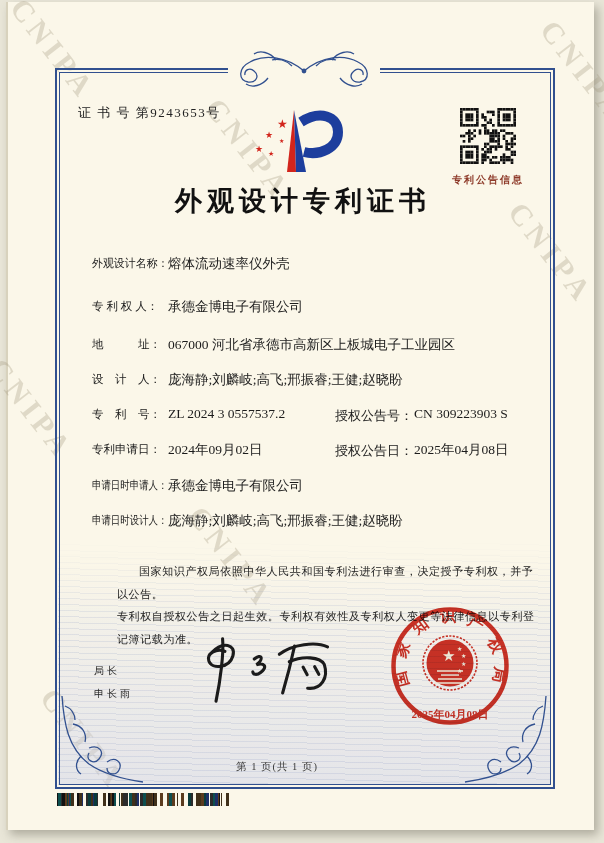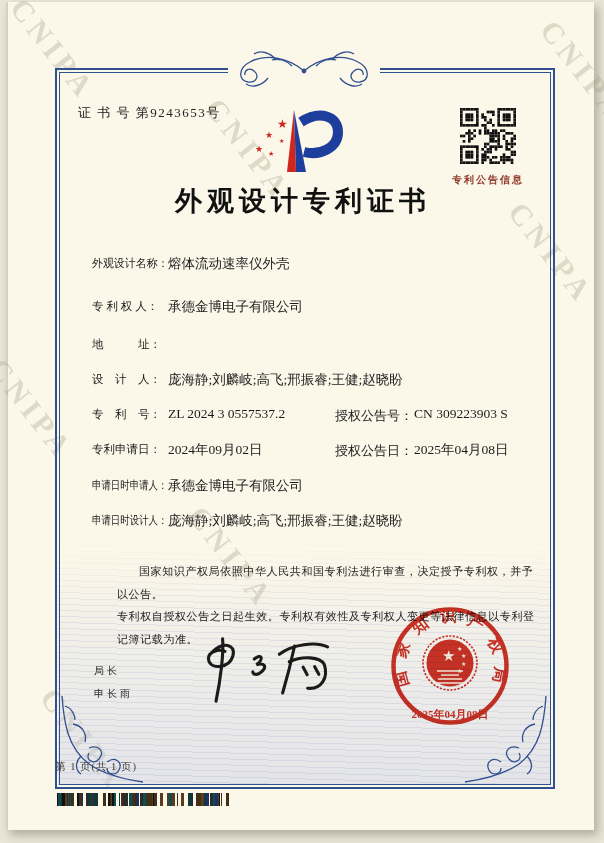--- a/index.html
+++ b/index.html
@@ -42,21 +42,21 @@
   .statement{position:absolute;left:73px;top:560px;width:422px;font-size:11px;
              line-height:22.5px;letter-spacing:.6px;color:#222;font-weight:500;margin-left:44px;}
   .statement .ln1{text-indent:22px;}
   
   .commissioner{position:absolute;left:94px;top:659px;font-family:"Liberation Sans","DejaVu Sans",sans-serif;
                 font-size:10px;line-height:23px;letter-spacing:3px;color:#222;}
   .signature{position:absolute;left:183px;top:633px;transform:rotate(-2deg);}
   
   .seal{position:absolute;left:387px;top:603px;opacity:.93;mix-blend-mode:multiply;}
   
-  .page-footer{position:absolute;left:55px;top:760px;width:444px;
+  .page-footer{position:absolute;left:55px;top:760px;width:444px;text-align:center;
                font-size:10.5px;letter-spacing:1px;color:#3a3a3a;}
   .barcode{position:absolute;left:57px;top:793px;width:176px;height:13px;display:flex;}
   .barcode span{display:block;height:100%;}
 </style>
 </head>
 <body>
 
 <div class="stage">
   <div class="paper"></div>
 
@@ -347,20 +347,21 @@
   <div class="row" style="top:255px">
     <span class="f-label s95">外观设计名称：</span>
     <span class="f-value">熔体流动速率仪外壳</span>
   </div>
   <div class="row" style="top:298px">
     <span class="f-label">专 利 权 人：</span>
     <span class="f-value">承德金博电子有限公司</span>
   </div>
   <div class="row" style="top:336px">
     <span class="f-label">地　　　址：</span>
+    <span class="f-value">067000 河北省承德市高新区上板城电子工业园区</span>
   </div>
   <div class="row" style="top:371px">
     <span class="f-label">设　计　人：</span>
     <span class="f-value">庞海静;刘麟岐;高飞;邢振睿;王健;赵晓盼</span>
   </div>
   <div class="row" style="top:406px">
     <span class="f-label">专　利　号：</span>
     <span class="f-value">ZL 2024 3 0557537.2</span>
     <span class="f-label2">授权公告号：</span>
     <span class="f-value2">CN 309223903 S</span>

